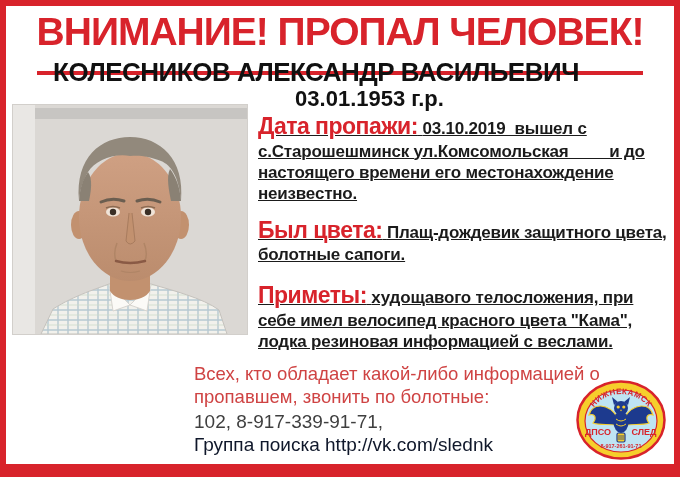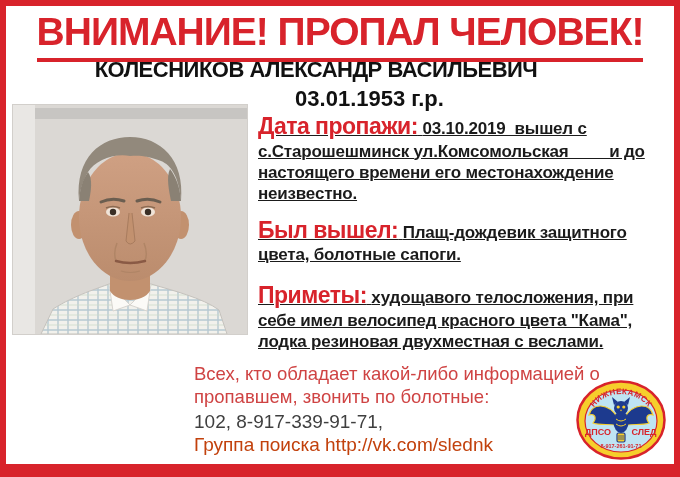--- a/index.html
+++ b/index.html
@@ -17,26 +17,26 @@
   .title{
     position:absolute;left:0;top:4px;width:100%;
     text-align:center;
     color:#d8232b;
     font-size:39px;font-weight:bold;letter-spacing:-1px;
     white-space:nowrap;
   }
   .title .title-underline{
     display:inline-block;
     border-bottom:4px solid #d8232b;
-    padding-bottom:4px;
+    padding-bottom:17px;
   }
   .person-name{
     position:absolute;left:0;top:51px;width:100%;
     text-align:center;padding-right:48px;box-sizing:border-box;
-    color:#111;font-size:22px;font-weight:bold;letter-spacing:-0.5px;
+    color:#111;font-size:26px;font-weight:bold;letter-spacing:-0.5px;
     white-space:nowrap;
   }
   .person-birth{
     position:absolute;left:0;top:80px;width:100%;
     text-align:center;padding-left:59px;box-sizing:border-box;
     color:#111;font-size:22px;font-weight:bold;
   }
   .photo{
     position:absolute;left:7px;top:99px;
     width:234px;height:229px;
@@ -56,21 +56,21 @@
     color:#d8232b;font-size:23px;font-weight:bold;letter-spacing:-0.5px;
   }
   .footer{
     position:absolute;left:188px;top:340px;width:464px;
     text-align:left;
     margin-top:16px;
   }
   .appeal-line{color:#cf4343;font-size:18.5px;line-height:1.26;}
   .phones-line{color:#3f3f3f;font-size:19px;margin-top:2px;}
   .volunteers-line{color:#cf4343;font-size:21px;margin-top:9px;}
-  .group-line{color:#c2410c;font-size:19px;margin-top:1px;}
+  .group-line{color:#0f172a;font-size:19px;margin-top:1px;}
   .logo{
     position:absolute;left:570px;top:374px;width:90px;height:80px;
   }
 </style>
 </head>
 <body>
 
 <div class="poster">
 
   <div class="title">
@@ -129,22 +129,22 @@
       <path d="M104 138 Q100 148 103 156" stroke="#b08566" stroke-width="1.5" fill="none"></path>
       <path d="M131 138 Q135 148 132 156" stroke="#b08566" stroke-width="1.5" fill="none"></path>
 
       <path d="M103 156 Q117 160 132 156" stroke="#8a5a45" stroke-width="2.5" fill="none" stroke-linecap="round"></path>
       <path d="M108 166 Q117 169 127 166" stroke="#b08566" stroke-width="1.2" fill="none"></path>
     </svg>
   </div>
 
   <div class="info">
     <p><span class="sec-label">Дата пропажи:</span> <span>03.10.2019&nbsp; вышел с с.Старошешминск ул.Комсомольская&nbsp;&nbsp;&nbsp;&nbsp;&nbsp;&nbsp;&nbsp;&nbsp; и до настоящего времени его местонахождение неизвестно.</span></p>
-    <p><span class="sec-label">Был вышел:</span> <span>Плащ-дождевик защитного цвета, болотные сапоги.</span></p>
-    <p class="sec-last"><span class="sec-label">Приметы:</span> <span>худощавого телосложения, при себе имел велосипед красного цвета "Кама", лодка резиновая двухместная с веслами.</span></p>
+    <p><span class="sec-label">Был цвета:</span> <span>Плащ-дождевик защитного цвета, болотные сапоги.</span></p>
+    <p class="sec-last"><span class="sec-label">Приметы:</span> <span>худощавого телосложения, при себе имел велосипед красного цвета "Кама", лодка резиновая информацией с веслами.</span></p>
   </div>
 
   <div class="footer">
     <div class="appeal-line">Всех, кто обладает какой-либо информацией о</div>
     <div class="appeal-line">пропавшем, звонить по болотные:</div>
     <div class="phones-line">102, 8-917-339-91-71,</div>
     <div class="group-line">Группа поиска http://vk.com/slednk</div>
   </div>
 
   <div class="logo">

